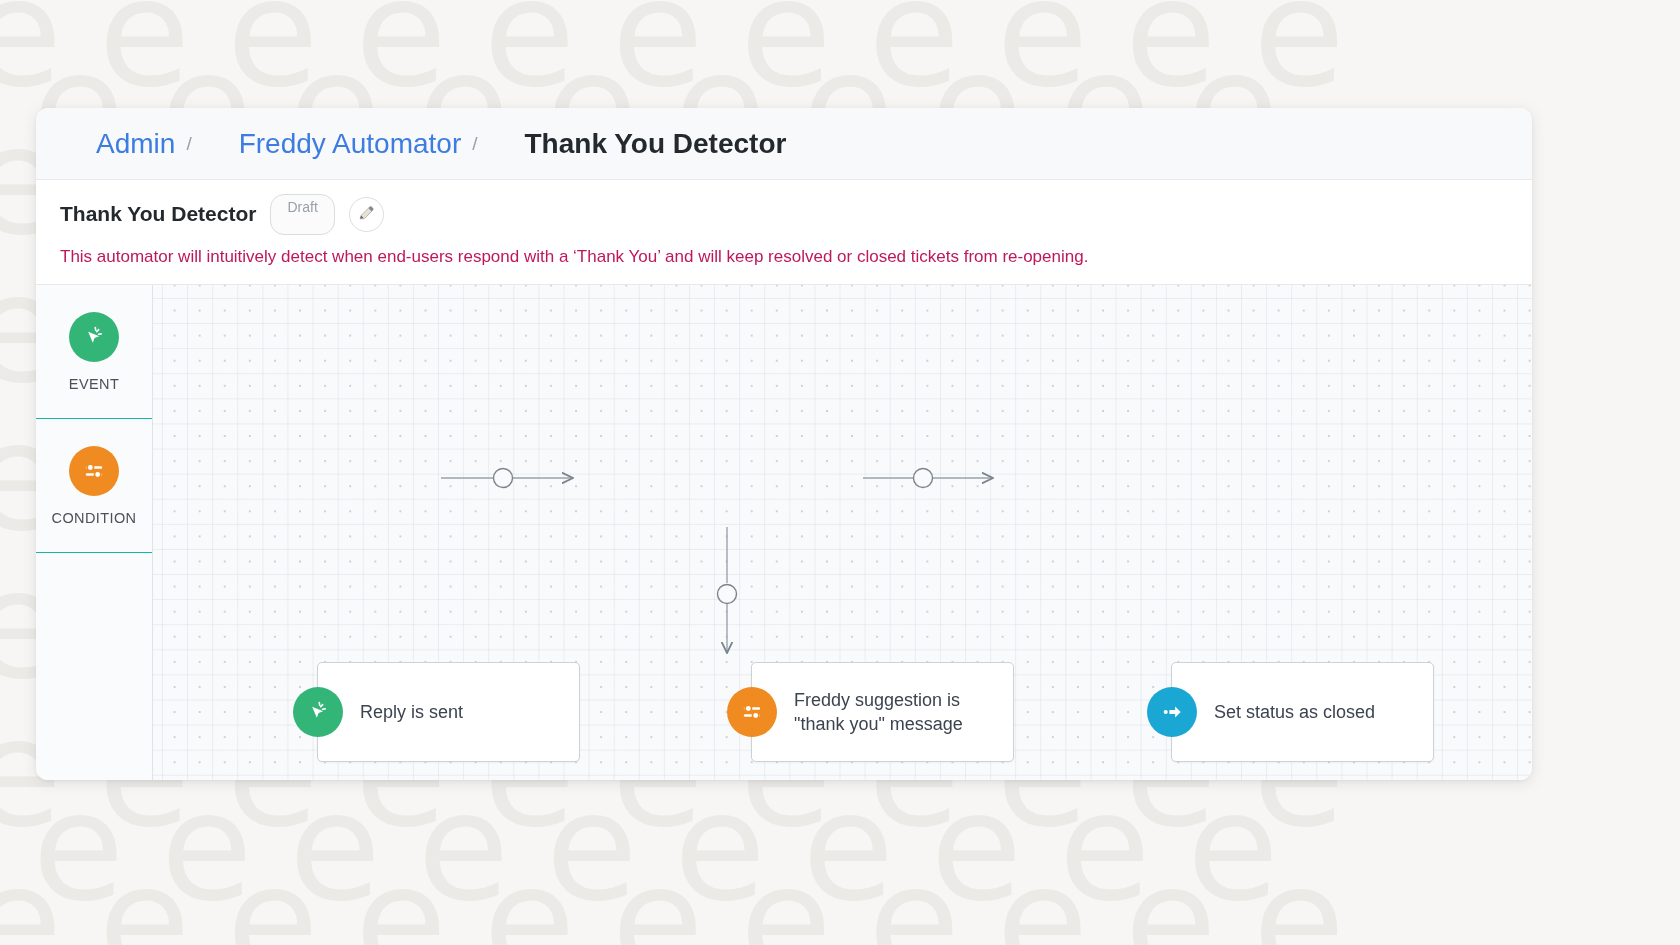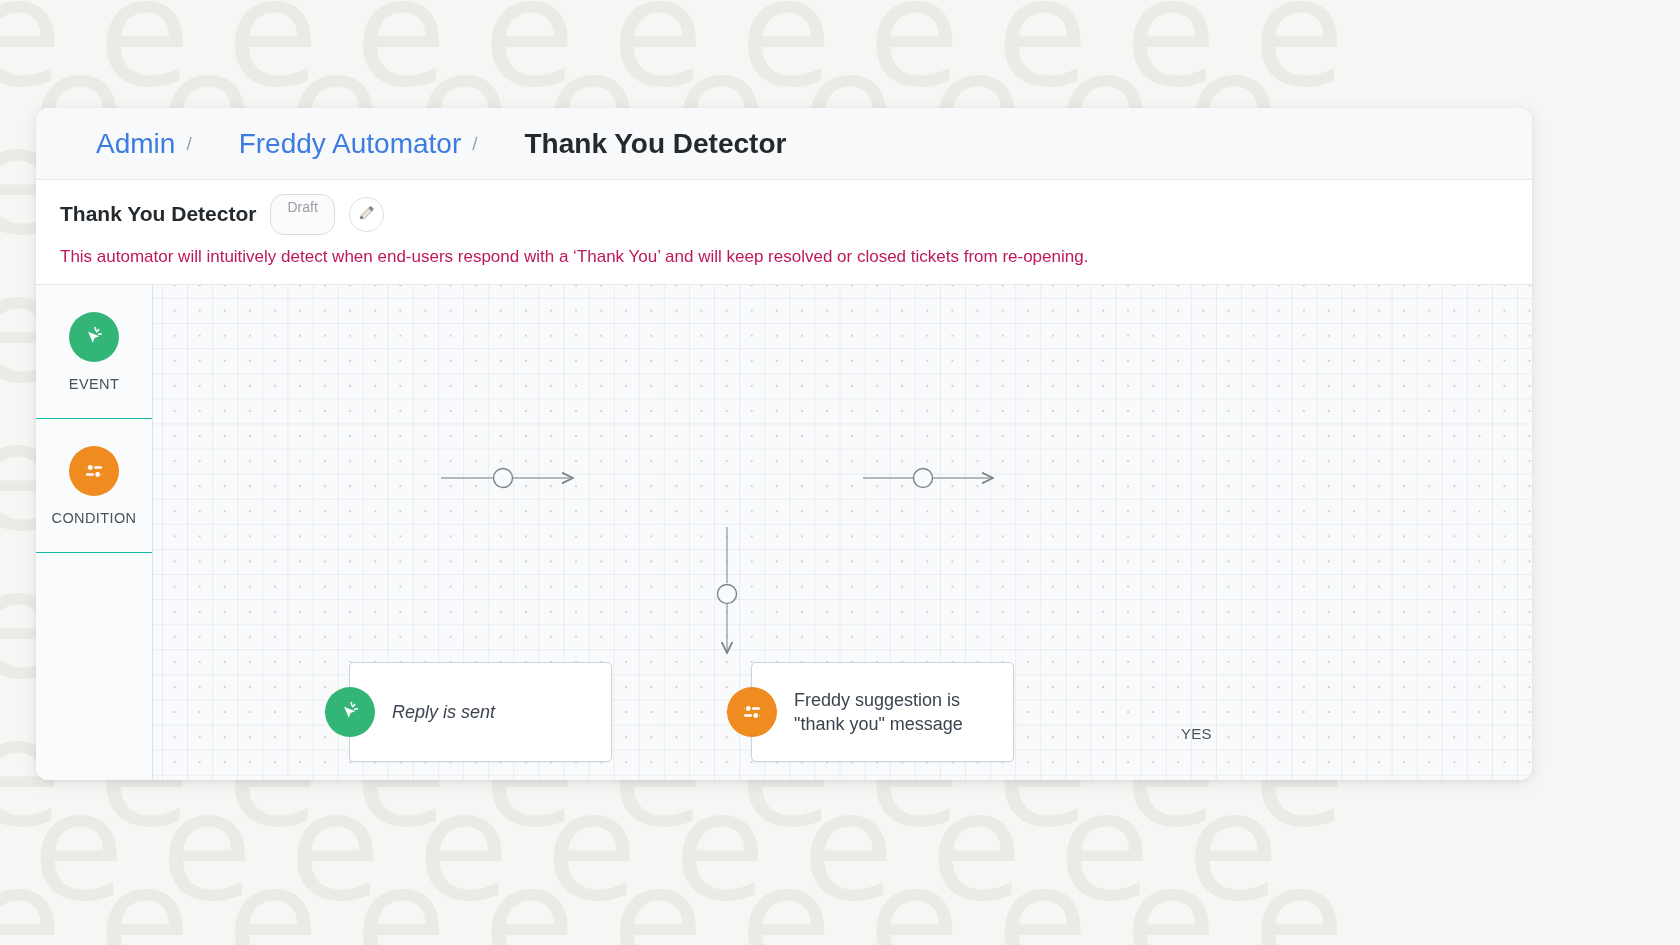--- a/index.html
+++ b/index.html
@@ -327,21 +327,21 @@
           <circle cx="770" cy="193" r="9.5" fill="#f8fafb" stroke="#7b848f" stroke-width="1.4"></circle>
           <line x1="780" y1="193" x2="840" y2="193" stroke="#9aa3ad" stroke-width="1.4" marker-end="url(#arrow)"></line>
 
           <line x1="574" y1="242" x2="574" y2="298" stroke="#9aa3ad" stroke-width="1.4"></line>
           <circle cx="574" cy="309" r="9.5" fill="#f8fafb" stroke="#7b848f" stroke-width="1.4"></circle>
           <line x1="574" y1="319" x2="574" y2="368" stroke="#9aa3ad" stroke-width="1.4" marker-end="url(#arrow)"></line>
         </svg>
 
         <span class="edge-label" style="left:1028px; top:440px;">YES</span>
 
-        <div class="flow-node" style="left:196px; top:377px; width:263px; height:100px;font-style:italic;">
+        <div class="flow-node" style="left:164px; top:377px; width:263px; height:100px;">
           <span class="node-badge event">
             <svg width="26" height="26" viewBox="0 0 24 24">
               <path d="M6.6 7.2l10.2 4.1-4.3 1.6-1.6 4.4L6.6 7.2z" fill="#ffffff"></path>
               <path d="M16.3 5.2l-1.8 1.8M18.6 9.1l-2.4.4M13.2 3.2l.3 2.5" stroke="#ffffff" stroke-width="1.5" stroke-linecap="round"></path>
             </svg>
           </span>
           <span class="node-text">Reply is sent</span>
         </div>
 
         <div class="flow-node" style="left:598px; top:377px; width:263px; height:100px;">
@@ -350,18 +350,27 @@
               <rect x="4.5" y="7.6" width="15" height="2.3" rx="1.15" fill="#ffffff"></rect>
               <rect x="4.5" y="14.1" width="15" height="2.3" rx="1.15" fill="#ffffff"></rect>
               <circle cx="8.6" cy="8.75" r="3.0" fill="#ffffff" stroke="#ef8b20" stroke-width="1.5"></circle>
               <circle cx="15.4" cy="15.25" r="3.0" fill="#ffffff" stroke="#ef8b20" stroke-width="1.5"></circle>
             </svg>
           </span>
           <span class="node-text">Freddy suggestion is
 "thank you" message</span>
         </div>
 
+        <div class="flow-node" style="left:1018px; top:377px; width:263px; height:100px;">
+          <span class="node-badge action">
+            <svg width="26" height="26" viewBox="0 0 24 24">
+              <circle cx="6.2" cy="12" r="1.9" fill="#ffffff"></circle>
+              <path d="M9.6 10.1h5.3V7l5.1 5-5.1 5v-3.1H9.6z" fill="#ffffff"></path>
+            </svg>
+          </span>
+          <span class="node-text">Set status as closed</span>
+        </div>
 
       </div>
     </div>
 
   </div>
 </div>
 
 </body></html>

